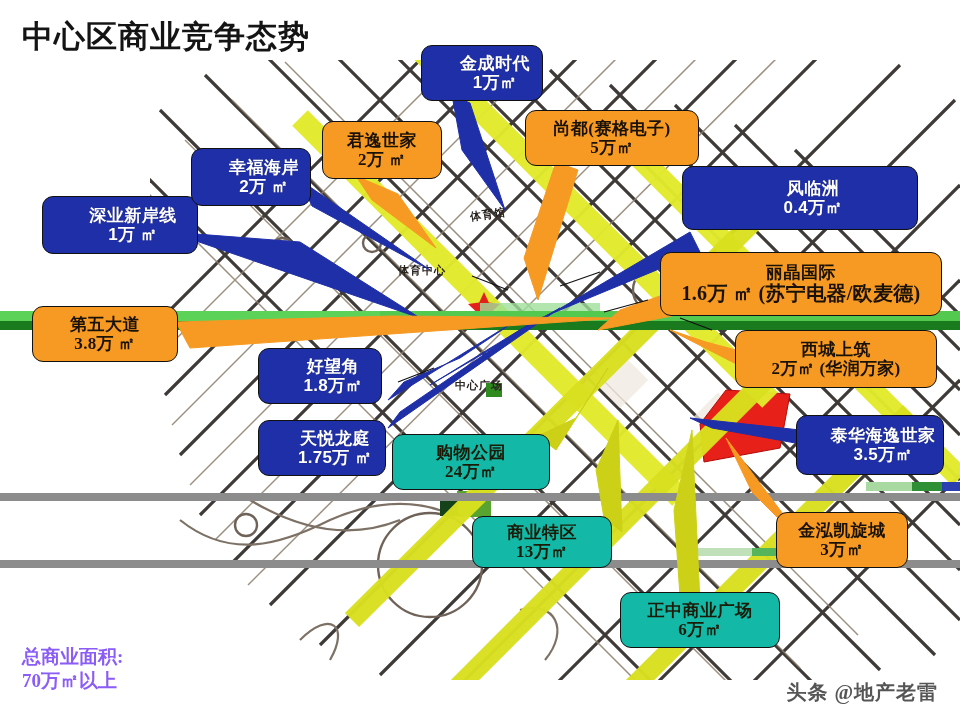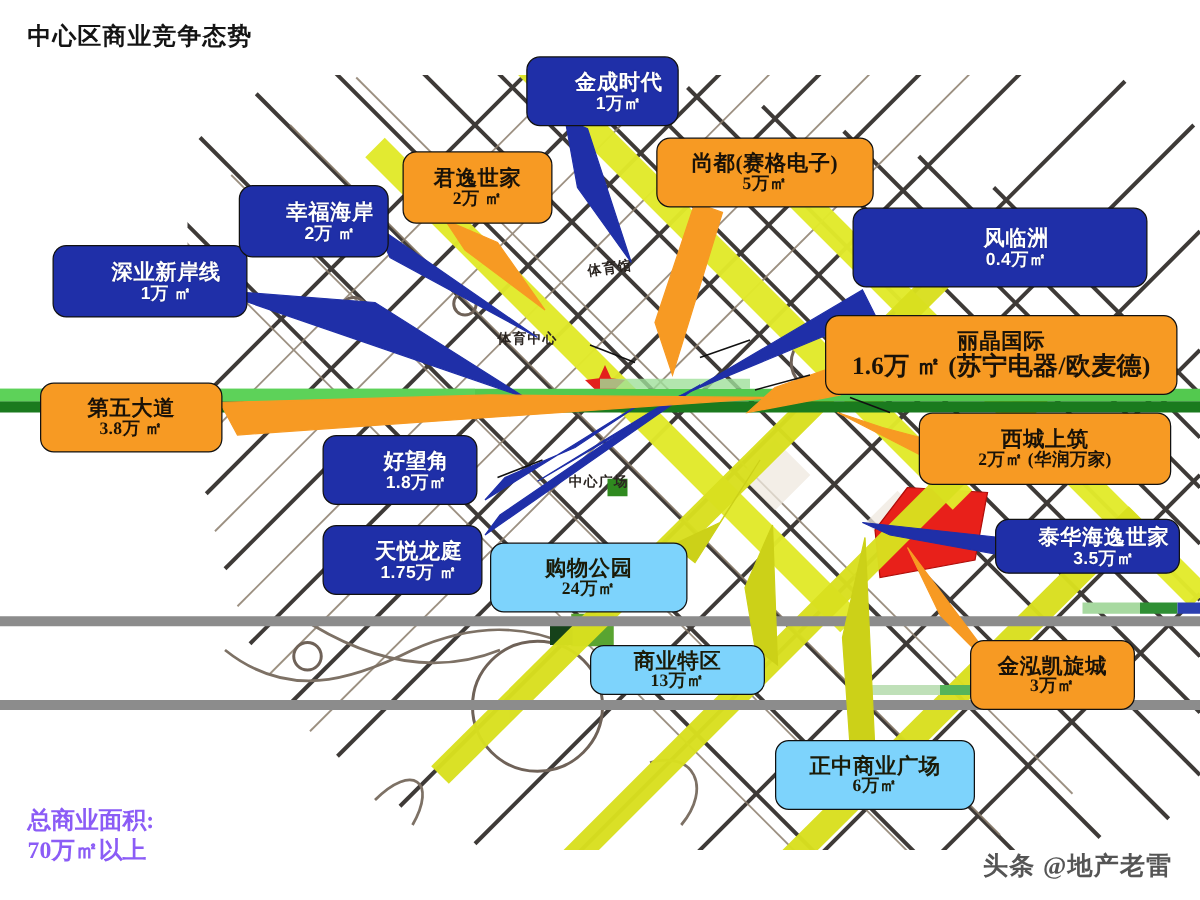--- a/index.html
+++ b/index.html
@@ -8,21 +8,21 @@
     width:960px;height:720px;overflow:hidden;background:#ffffff;
     font-family:"Liberation Sans","DejaVu Sans",sans-serif;
     position:relative;
   }
   #stage{position:absolute;left:0;top:0;width:960px;height:720px;overflow:hidden;background:#fff;}
 
   
   .page-title{
     position:absolute;left:22px;top:16px;
     font-family:"Liberation Serif","DejaVu Serif",serif;
-    font-size:19px;font-weight:700;color:#141414;letter-spacing:1px;
+    font-size:31px;font-weight:700;color:#141414;letter-spacing:1px;
     white-space:nowrap;
   }
 
   
   .map-layer{position:absolute;left:0;top:0;width:960px;height:720px;}
   svg.map{position:absolute;left:0;top:0;width:960px;height:720px;}
 
   
   .map-label{
     position:absolute;
@@ -37,31 +37,31 @@
     border-radius:11px;
     border:1.6px solid #111;
     box-sizing:border-box;
     text-align:center;
     display:flex;flex-direction:column;justify-content:center;align-items:center;
     line-height:1.12;
     z-index:40;
   }
   .callout .l1,.callout .l2{display:block;white-space:nowrap;}
   .callout .l1{font-size:17px;font-weight:700;letter-spacing:.5px;}
-  .callout .l2{font-size:14px;font-weight:700;letter-spacing:.3px;}
+  .callout .l2{font-size:17px;font-weight:700;letter-spacing:.3px;}
   .callout.blue{background:#1f2fa8;color:#ffffff;padding-left:26px;}
   .callout.blue .l1,.callout.blue .l2{
     font-family:"Liberation Sans","DejaVu Sans",sans-serif;
     text-shadow:0 0 1px rgba(0,0,0,.4);
   }
   .callout.orange{background:#f79a23;color:#1a1208;}
   .callout.orange .l1,.callout.orange .l2{
     font-family:"Liberation Serif","DejaVu Serif",serif;font-weight:700;
   }
-  .callout.lime{background:#7dd3fc;color:#1b1b08;}
+  .callout.lime{background:#14b8a6;color:#1b1b08;}
   .callout.lime .l1,.callout.lime .l2{
     font-family:"Liberation Serif","DejaVu Serif",serif;font-weight:700;
   }
   .callout.wide .l2{font-size:20px;}
 
   
   svg.pointers{position:absolute;left:0;top:0;width:960px;height:720px;z-index:30;}
 
   
   .total-note{
@@ -300,31 +300,31 @@
   <div class="callout blue" style="left:258px;top:420px;width:128px;height:56px;">
     <span class="l1">天悦龙庭</span>
     <span class="l2">1.75万 ㎡</span>
   </div>
 
   <div class="callout lime" style="left:392px;top:434px;width:158px;height:56px;">
     <span class="l1">购物公园</span>
     <span class="l2">24万㎡</span>
   </div>
 
-  <div class="callout lime" style="left:472px;top:516px;width:140px;height:40px;">
+  <div class="callout lime" style="left:472px;top:516px;width:140px;height:52px;">
     <span class="l1">商业特区</span>
     <span class="l2">13万㎡</span>
   </div>
 
   <div class="callout lime" style="left:620px;top:592px;width:160px;height:56px;">
     <span class="l1">正中商业广场</span>
     <span class="l2">6万㎡</span>
   </div>
 
-  <div class="callout blue" style="left:796px;top:415px;width:148px;height:44px;">
+  <div class="callout blue" style="left:796px;top:415px;width:148px;height:60px;">
     <span class="l1">泰华海逸世家</span>
     <span class="l2">3.5万㎡</span>
   </div>
 
   <div class="callout orange" style="left:776px;top:512px;width:132px;height:56px;">
     <span class="l1">金泓凯旋城</span>
     <span class="l2">3万㎡</span>
   </div>
 
   <div class="page-title">中心区商业竞争态势</div>

